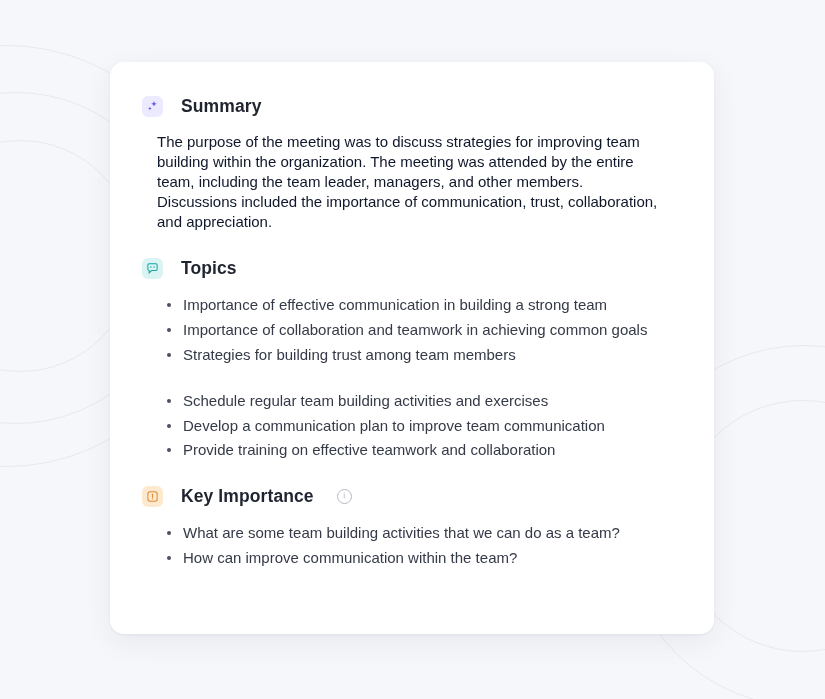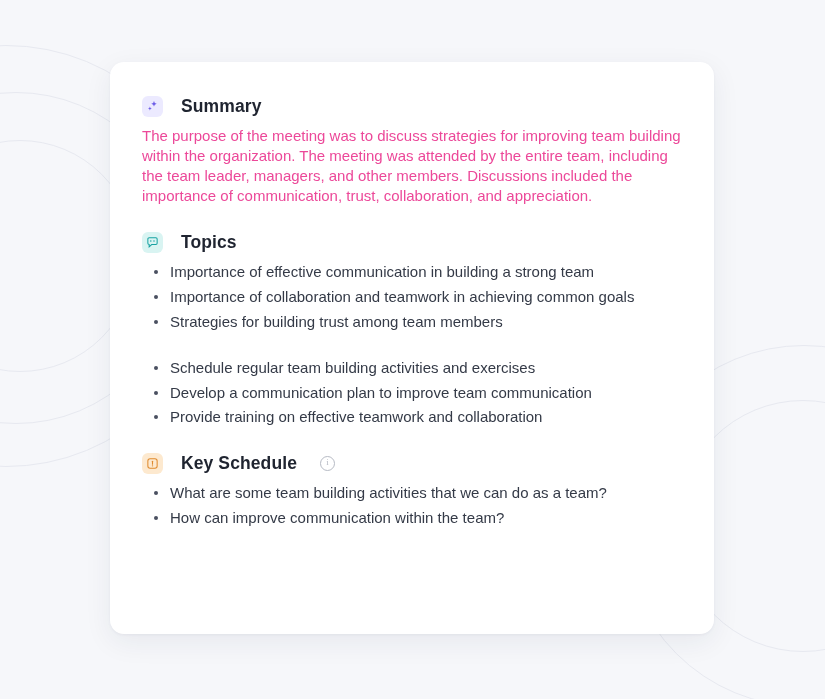--- a/index.html
+++ b/index.html
@@ -87,26 +87,26 @@
     line-height: 11px;
     text-align: center;
     margin-left: 5px;
     font-family: "Liberation Serif", serif;
     flex: 0 0 auto;
   }
 
   .paragraph {
     font-size: 15px;
     line-height: 1.34;
-    color: #ec4899;
-    margin: 0;
+    color: #0f172a;
+    margin: 15px;
   }
 
   ul.bullets {
-    margin: 3px;
+    margin: 16px;
     padding: 0;
     list-style: none;
   }
   ul.bullets li {
     position: relative;
     font-size: 15px;
     line-height: 1.32;
     color: #343a47;
     padding-left: 25px;
     margin-bottom: 5px;
@@ -175,21 +175,21 @@
 
   <div class="section">
     <div class="section-head">
       <span class="sec-icon icon-key">
         <svg width="13" height="13" viewBox="0 0 14 14">
           <rect x="2" y="2" width="10" height="10" rx="2.4" fill="none" stroke="#e08a2e" stroke-width="1.1"></rect>
           <path d="M7 4.6v3.1" stroke="#e08a2e" stroke-width="1.2" stroke-linecap="round"></path>
           <circle cx="7" cy="9.5" r="0.75" fill="#e08a2e"></circle>
         </svg>
       </span>
-      <span class="section-title">Key Schedule</span>
+      <span class="section-title">Key Importance</span>
       <span class="info-icon">i</span>
     </div>
     <ul class="bullets">
       <li>What are some team building activities that we can do as a team?</li>
       <li>How can improve communication within the team?</li>
     </ul>
   </div>
 
 </div>
 

